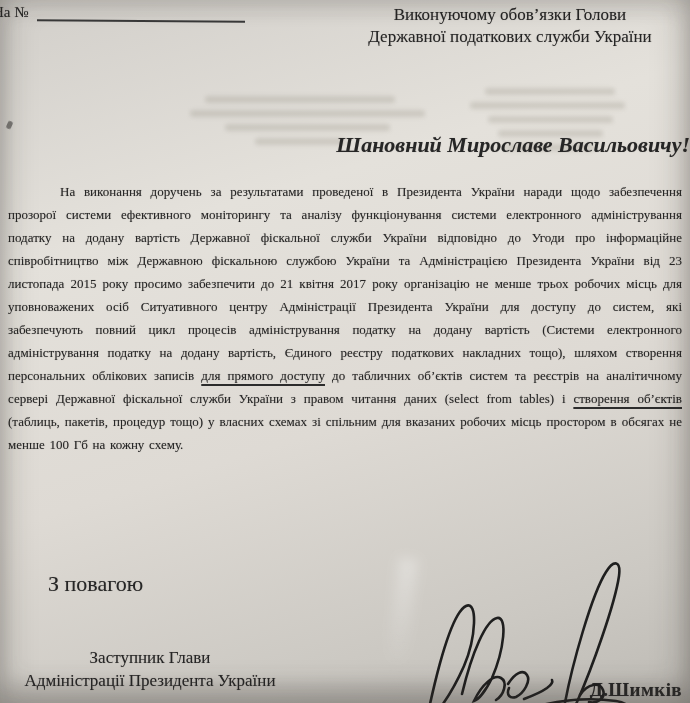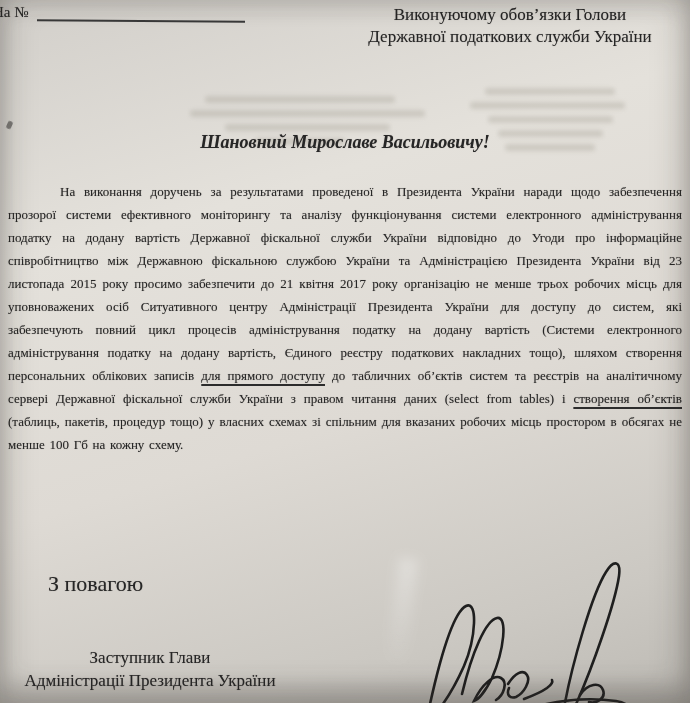--- a/index.html
+++ b/index.html
@@ -23,22 +23,22 @@
   .txt { text-shadow: 0 0 1px rgba(70,64,58,0.38); }
 
   .ref-line { position: absolute; left: -7px; top: 4px; font-size: 15px; white-space: nowrap; }
   .ref-rule { position: absolute; left: 37px; top: 20px; width: 208px; height: 1.5px;
               background: #3b3b3b; transform: rotate(0.35deg); }
 
   .recipient { position: absolute; left: 330px; top: 4px; width: 360px; text-align: center;
                font-size: 17px; line-height: 22px; }
   .recipient-name { margin-top: 17px; font-weight: bold; font-size: 18px; letter-spacing: 0.6px; }
 
-  .salutation { position: absolute; left: 0; top: 132px; width: 690px; text-align: center;
-                font-size: 18px; font-weight: bold; font-style: italic; }
+  .salutation { position: absolute; left: 0; top: 132px; width: 690px; text-align: right;
+                font-size: 22px; font-weight: bold; font-style: italic; }
 
   .body-text { position: absolute; left: 8px; top: 167px; width: 674px;
                font-size: 13px; line-height: 23px; text-align: justify;
                text-indent: 52px; word-spacing: 1.5px; }
   .hand-underline {
     text-decoration: underline;
     text-decoration-thickness: 1.8px;
     text-decoration-color: #2c2c2c;
     text-underline-offset: 4px;
     text-decoration-skip-ink: none;
@@ -103,15 +103,16 @@
       <path d="M10,152 C22,98 34,60 46,54 C58,48 56,86 44,114 C36,132 26,148 20,156"></path>
       <path d="M42,142 C52,100 66,68 77,66 C88,64 84,98 72,126 C65,140 58,148 54,149 C62,132 74,122 81,126 C88,130 84,143 76,148"></path>
       <path d="M88,132 C95,121 103,117 107,123 C111,129 104,141 96,145 C90,147 86,143 89,136"></path>
       <path d="M104,147 C112,144 120,141 127,136 C131,133 133,130 132,128"></path>
       <path d="M144,156 C152,112 172,42 186,20 C194,7 201,9 199,24 C195,52 172,116 157,150 C153,159 148,160 148,152"></path>
       <path d="M118,154 C142,148 168,145 196,149 C202,150 206,152 208,154"></path>
       <path d="M160,143 C168,131 180,130 183,138 C186,146 177,152 169,150"></path>
     </g>
   </svg>
 
+  <div class="signer-name txt">Д.Шимків</div>
 
   <div class="vignette"></div>
 </div>
 
 </body></html>

